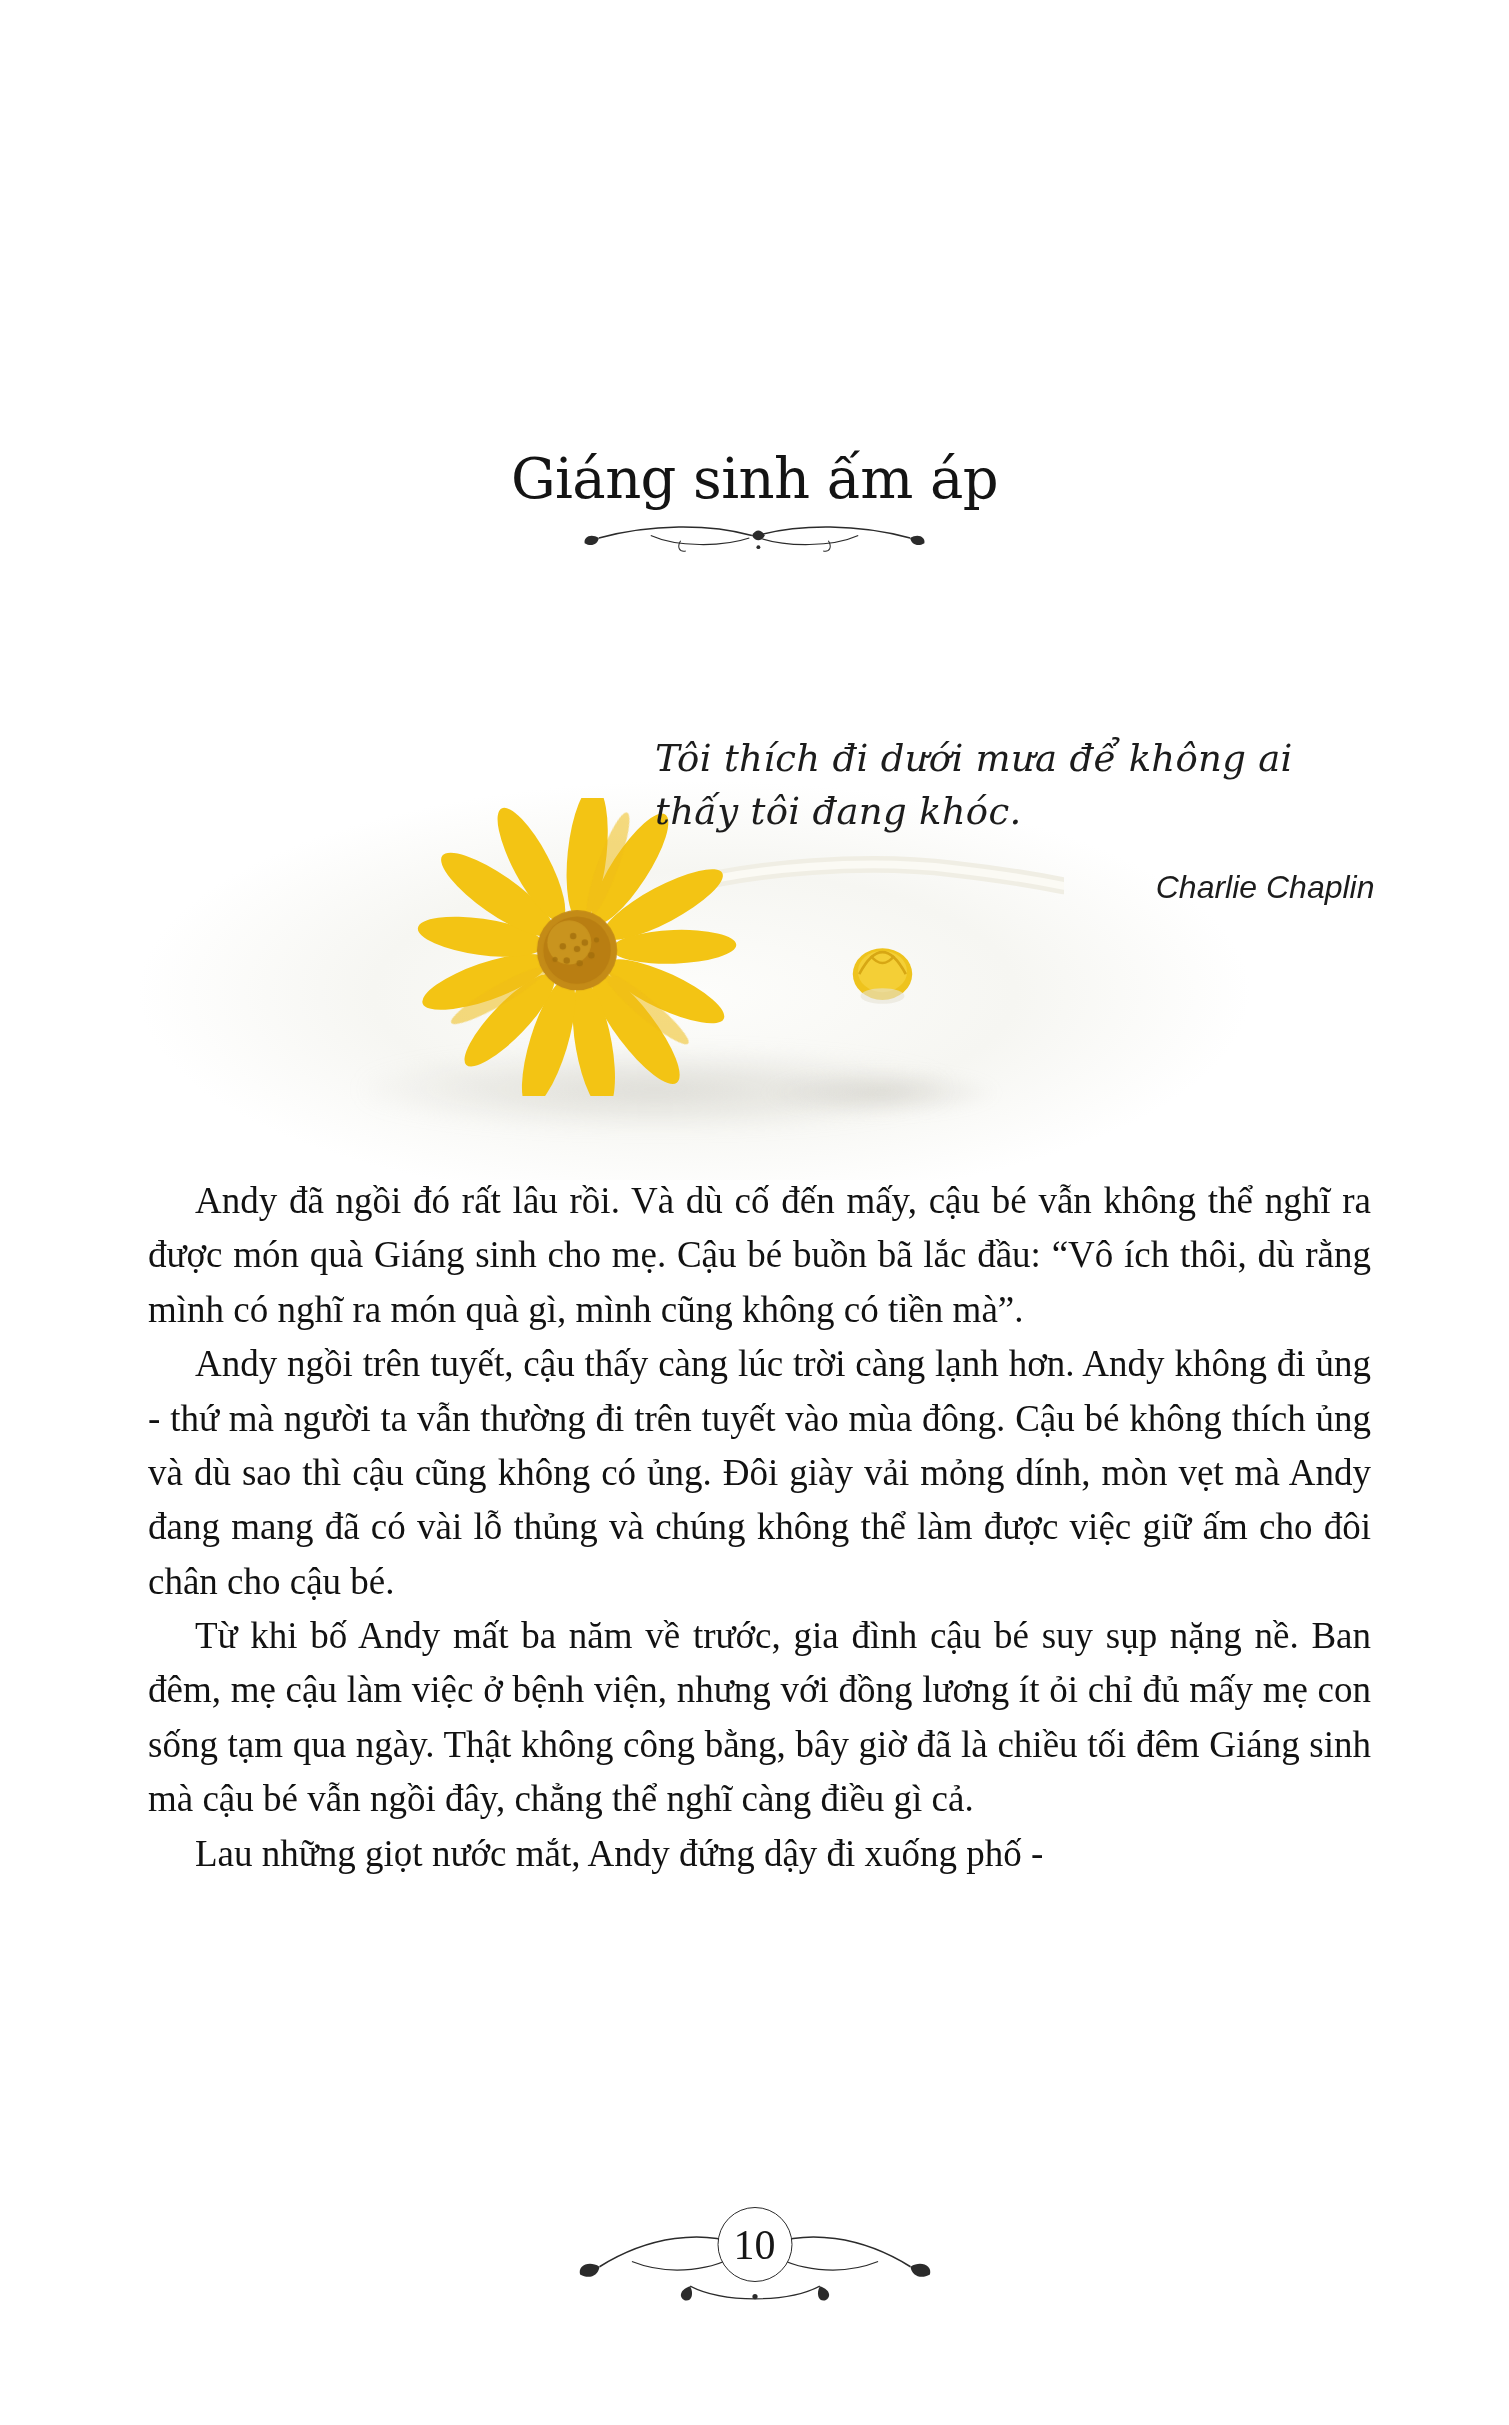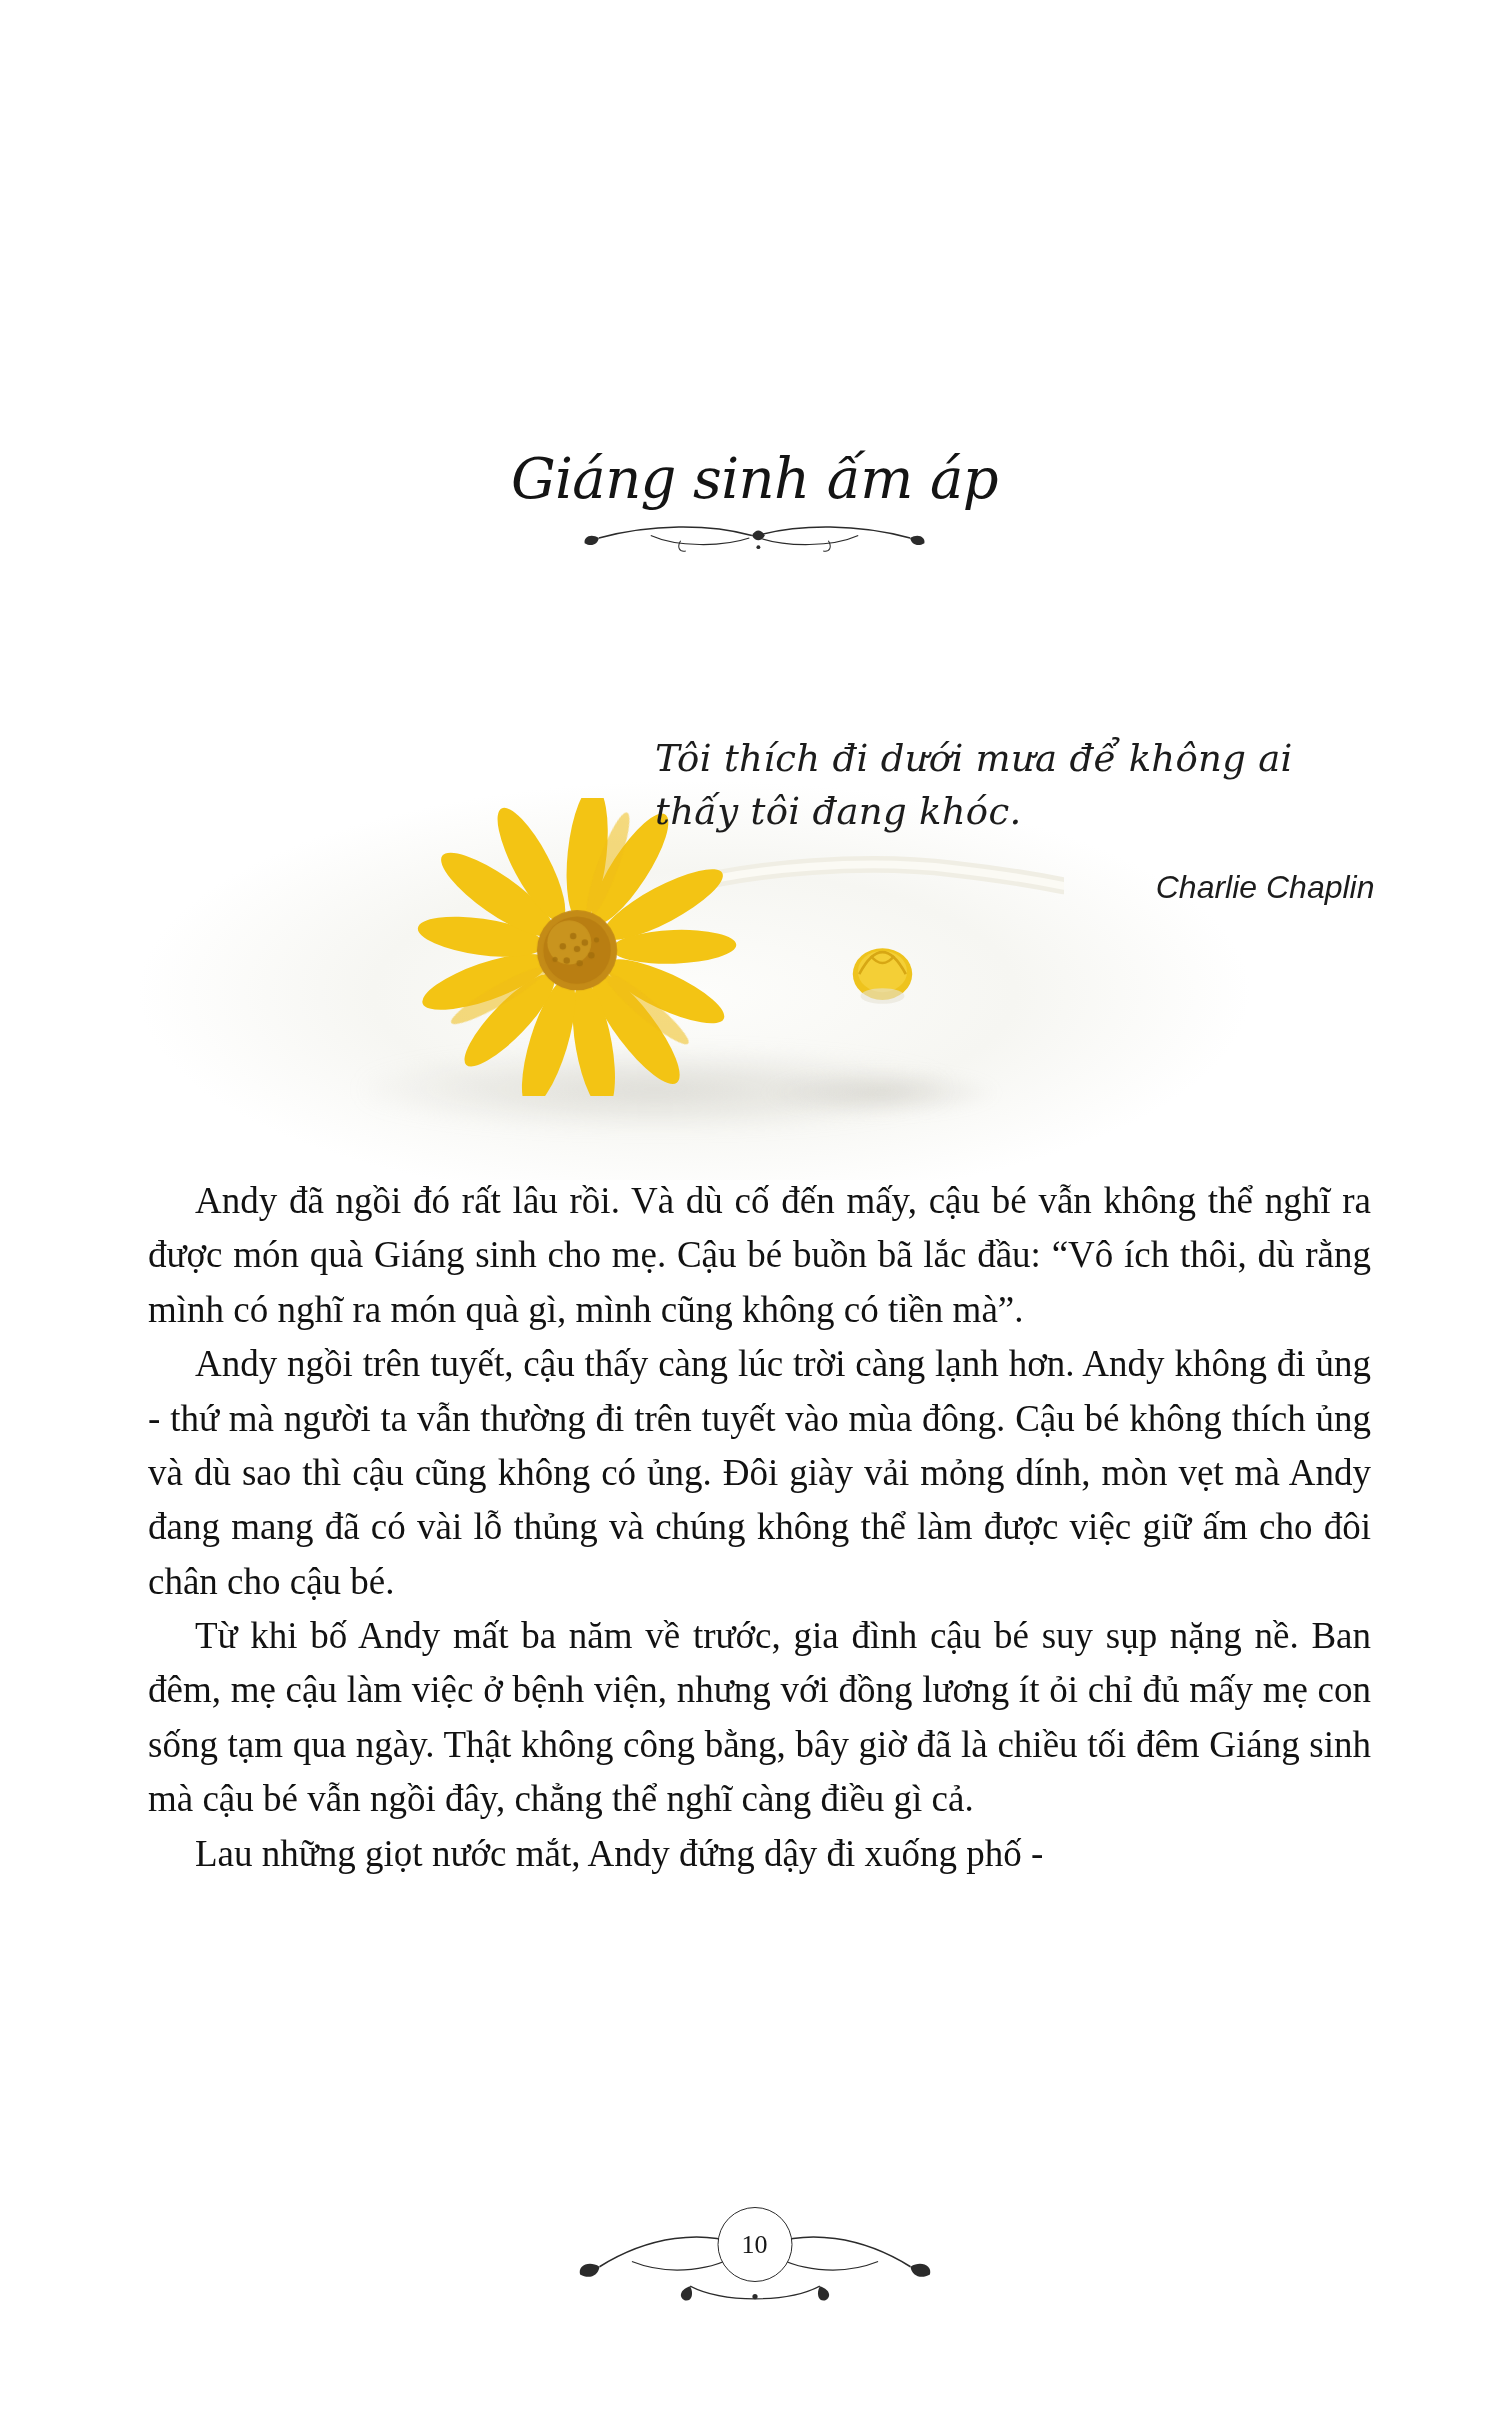--- a/index.html
+++ b/index.html
@@ -31,21 +31,20 @@
     text-align: center;
   }
   .chapter-title {
     font-family: "DejaVu Serif", serif;
     font-size: 56px;
     letter-spacing: -0.6px;
     color: #141414;
     font-weight: 400;
     line-height: 1.1;
     white-space: nowrap;
-    font-style: italic;
   }
   .title-ornament {
     margin-top: 11.7px;
     height: 38px;
     display: flex;
     align-items: center;
     justify-content: center;
   }
 
   
@@ -181,21 +180,21 @@
     left: 50%;
     transform: translateX(-50%);
     width: 73px;
     height: 73px;
     border: 1.9px solid #2a2a2a;
     border-radius: 50% / 50%;
     display: flex;
     align-items: center;
     justify-content: center;
     font-family: "Liberation Serif", serif;
-    font-size: 26px;
+    font-size: 42px;
     color: #171717;
     background: #fff;
     z-index: 3;
   }
   .footer-ornament {
     position: absolute;
     top: 0;
     left: 0;
     width: 454px;
     height: 149px;

